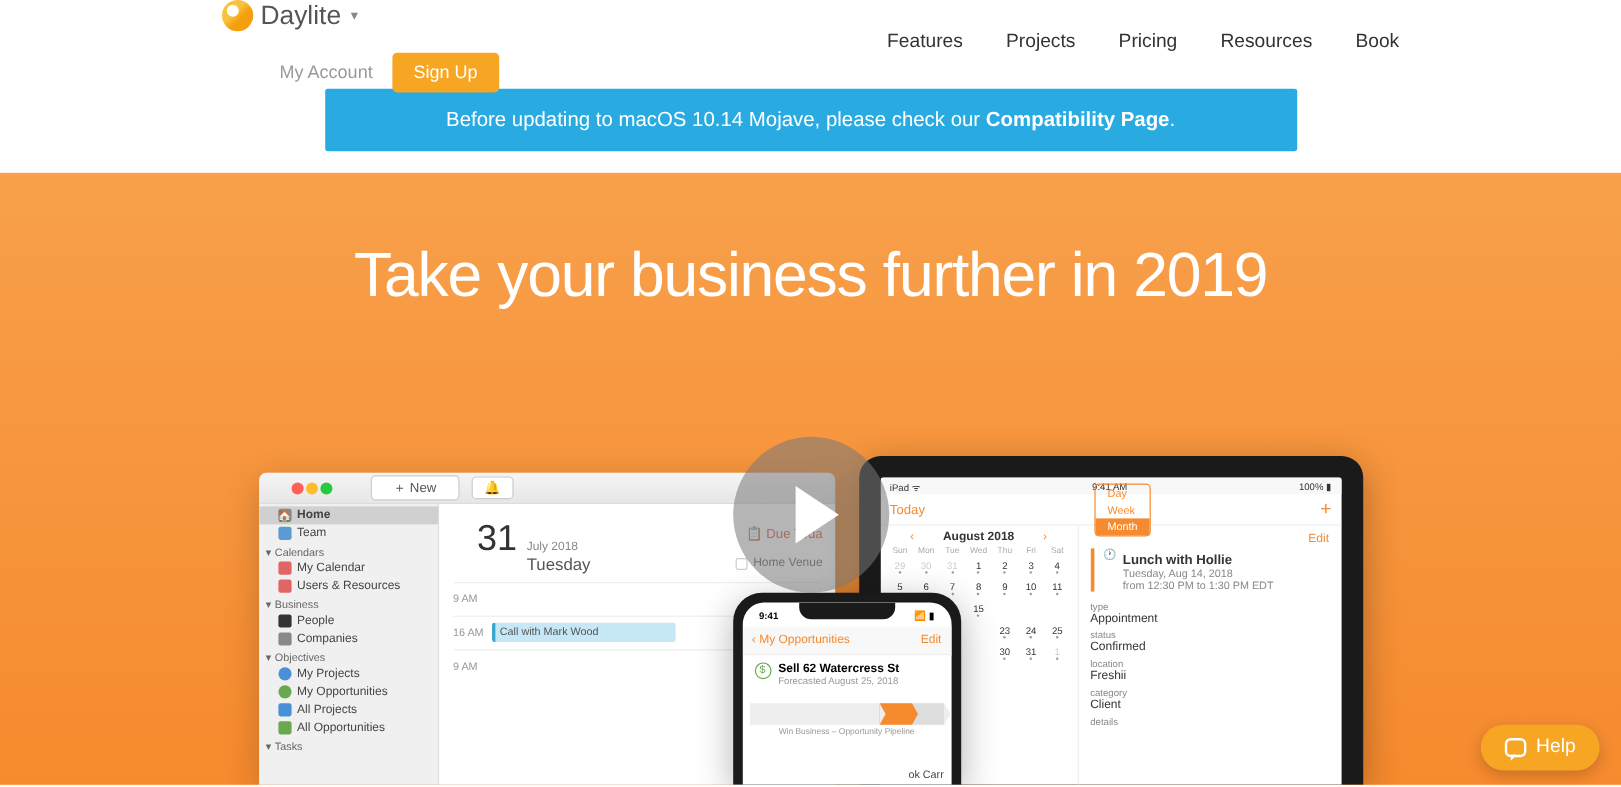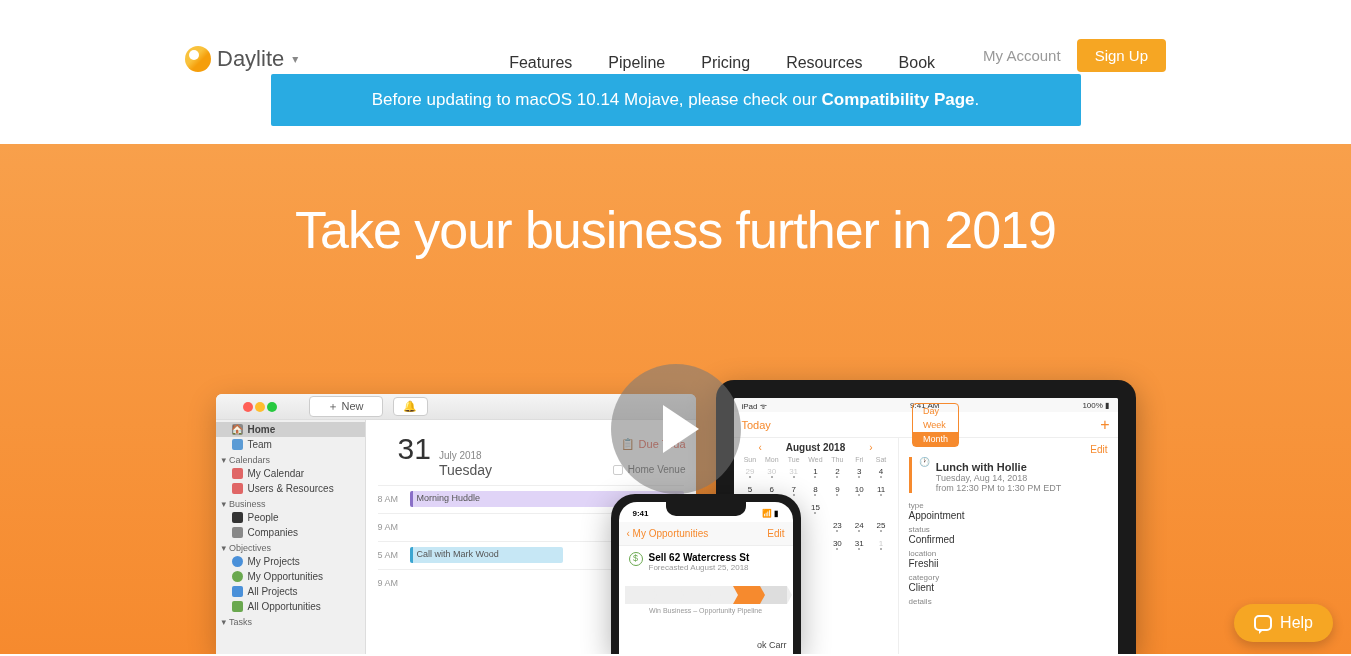--- a/index.html
+++ b/index.html
@@ -1,19 +1,19 @@
 <!DOCTYPE html>
 <html><head>
 <meta charset="utf-8">
 <style>
 * { margin: 0; padding: 0; box-sizing: border-box; font-family: -apple-system, BlinkMacSystemFont, "Segoe UI", Helvetica, Arial, sans-serif; }
 body { background: #fff; width: 1351px; height: 656px; overflow: hidden; }
 
 
-.header { display: flex; align-items: flex-end; padding: 0 185px; height: 72px; }
+.header { display: flex; align-items: flex-start; padding: 0 185px; height: 72px; flex-direction: column; }
 .logo { display: flex; align-items: center; gap: 6px; cursor: pointer; }
 .logo-mark { width: 26px; height: 26px; border-radius: 50%; background: linear-gradient(135deg, #f9c23c 40%, #f59e0b 60%); position: relative; }
 .logo-mark::before { content: ""; position: absolute; width: 10px; height: 10px; background: #fff; border-radius: 50%; top: 4px; left: 4px; }
 .logo-text { font-size: 22px; color: #555; font-weight: 400; }
 .logo-chevron { font-size: 12px; color: #888; margin-left: 2px; }
 .nav { display: flex; gap: 36px; margin-left: auto; }
 .nav a { color: #333; font-size: 16px; text-decoration: none; }
 .account-area { display: flex; align-items: center; gap: 16px; margin-left: 48px; }
 .my-account { color: #999; font-size: 15px; text-decoration: none; }
 .signup-btn { background: #f6a623; color: #fff; border: none; padding: 8px 18px; border-radius: 4px; font-size: 15px; cursor: pointer; }
@@ -111,21 +111,21 @@
 <body>
 
 <div class="header">
   <div class="logo">
     <span class="logo-mark"></span>
     <span class="logo-text">Daylite</span>
     <span class="logo-chevron">▾</span>
   </div>
   <nav class="nav">
     <a>Features</a>
-    <a>Pipeline</a>
+    <a>Projects</a>
     <a>Pricing</a>
     <a>Resources</a>
     <a>Book</a>
   </nav>
   <div class="account-area">
     <a class="my-account">My Account</a>
     <button class="signup-btn">Sign Up</button>
   </div>
 </div>
 
@@ -205,28 +205,24 @@
               <div style="font-size:14px;color:#555">Tuesday</div>
             </div>
           </div>
           <div class="due-today">📋 <span>Due Toda</span></div>
           <div class="book-venue">
               <span style="width:10px;height:10px;border:1px solid #ccc;border-radius:2px;display:inline-block"></span>
               <span>Home Venue</span>
             </div>
           <div class="timeline">
             <div class="time-row">
-                <span class="time-label">8 AM</span>
-                <div class="event-bar" style="background:#e0d4f7;border-left:3px solid #8a6fc7">Morning Huddle</div>
+                <span class="time-label">9 AM</span>
               </div>
             <div class="time-row">
-                <span class="time-label">9 AM</span>
-              </div>
-            <div class="time-row">
-                <span class="time-label">5 AM</span>
+                <span class="time-label">16 AM</span>
                 <div class="event-bar" style="background:#c6e7f5;border-left:3px solid #3aa5d1;flex:0 0 50%">Call with Mark Wood</div>
               </div>
             <div class="time-row">
                 <span class="time-label">9 AM</span>
               </div>
           </div>
         </div>
       </div>
     </div>
 

